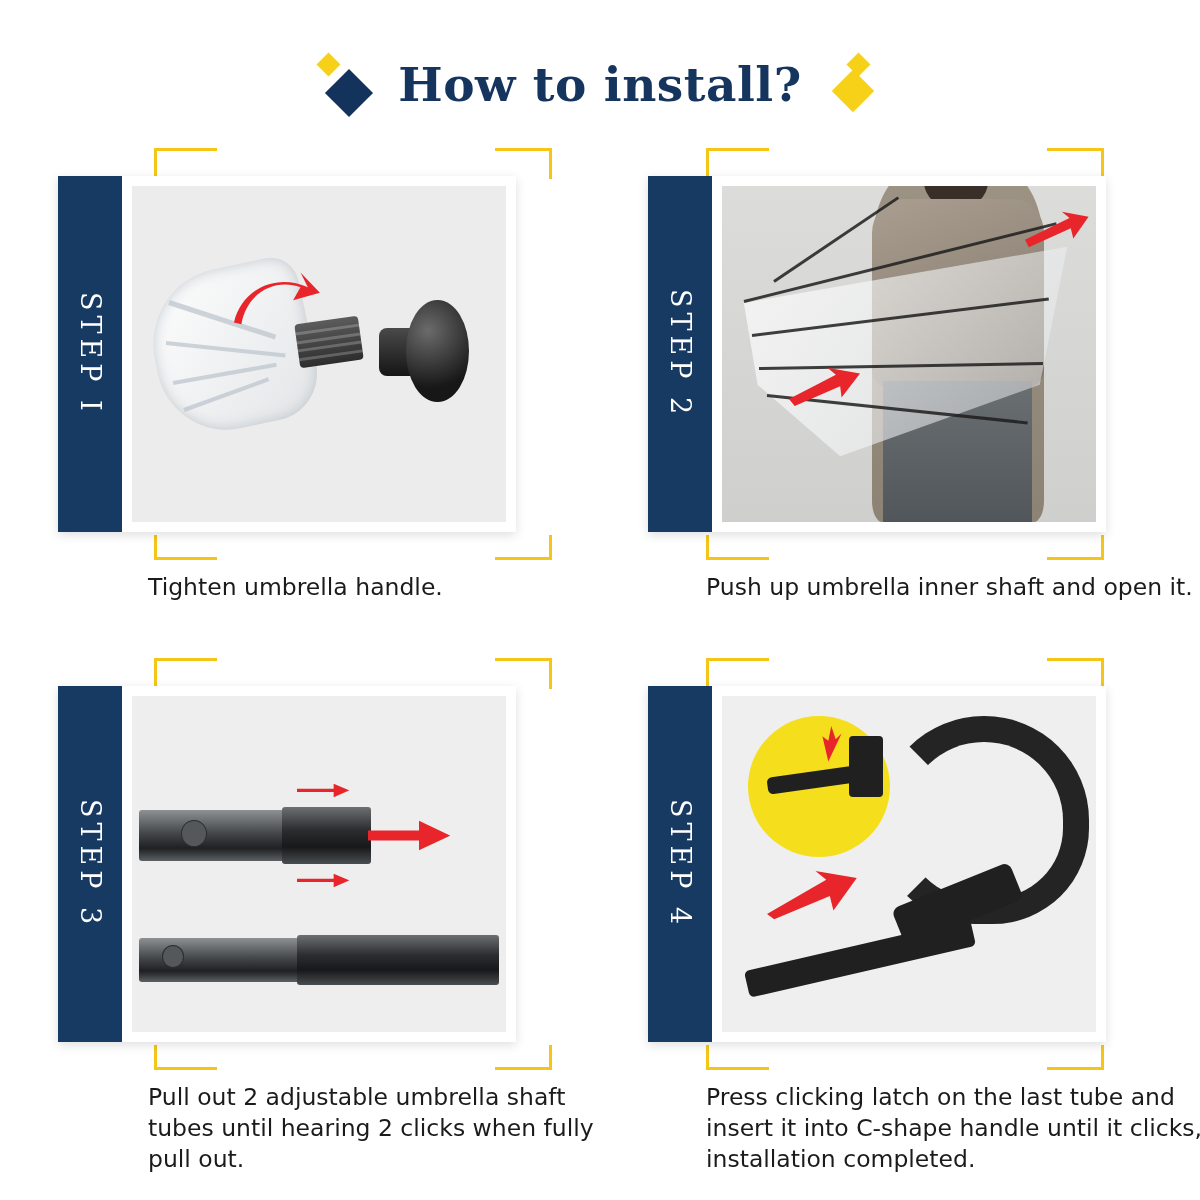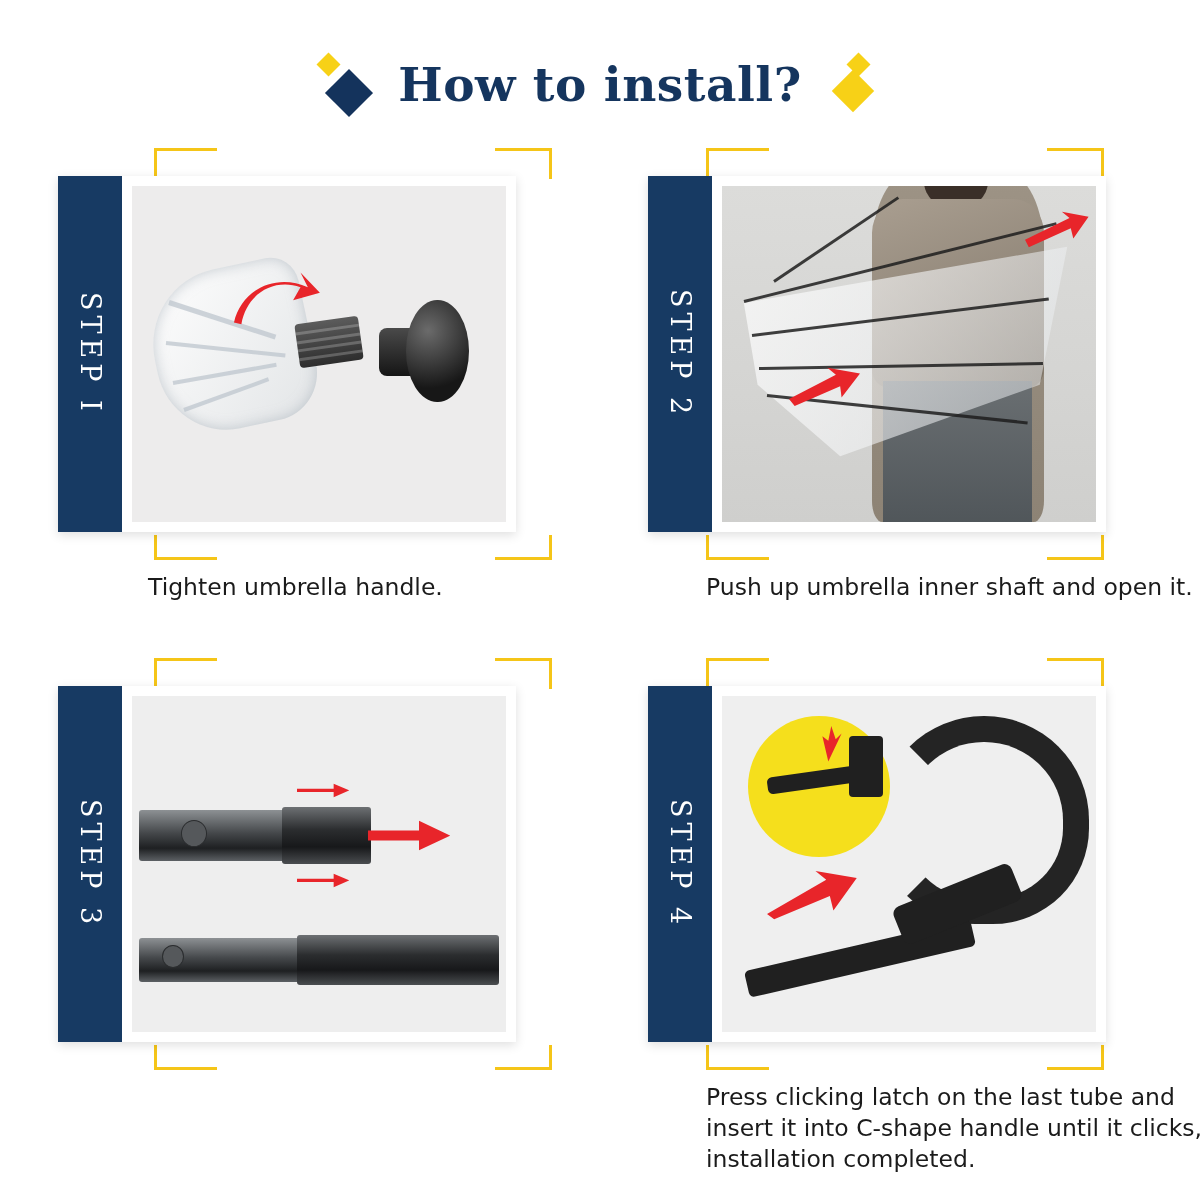--- a/index.html
+++ b/index.html
@@ -431,20 +431,21 @@
             </svg>
             <svg class="arrow-red" style="left:44%; top:51%; width:14%; height:8%" viewBox="0 0 100 30">
               <path d="M0 12 L70 12 L70 2 L100 15 L70 28 L70 18 L0 18 Z" fill="#e8252a"></path>
             </svg>
 
             <div class="s3-tube-light" style="left:2%; top:72%; width:44%; height:13%;"></div>
             <div class="s3-hole" style="left:8%; top:74%; width:6%; height:7%;"></div>
             <div class="s3-tube" style="left:44%; top:71%; width:54%; height:15%;"></div>
           </div>
         </div>
+        <div class="caption">Pull out 2 adjustable umbrella shaft tubes until hearing 2 clicks when fully pull out.</div>
       </div>
     </div>
 
     <div class="step right">
       <div class="step-inner">
         <div class="frame">
           <div class="frame-h-mask-top"></div>
           <div class="frame-h-mask-bottom"></div>
         </div>
         <div class="card">

